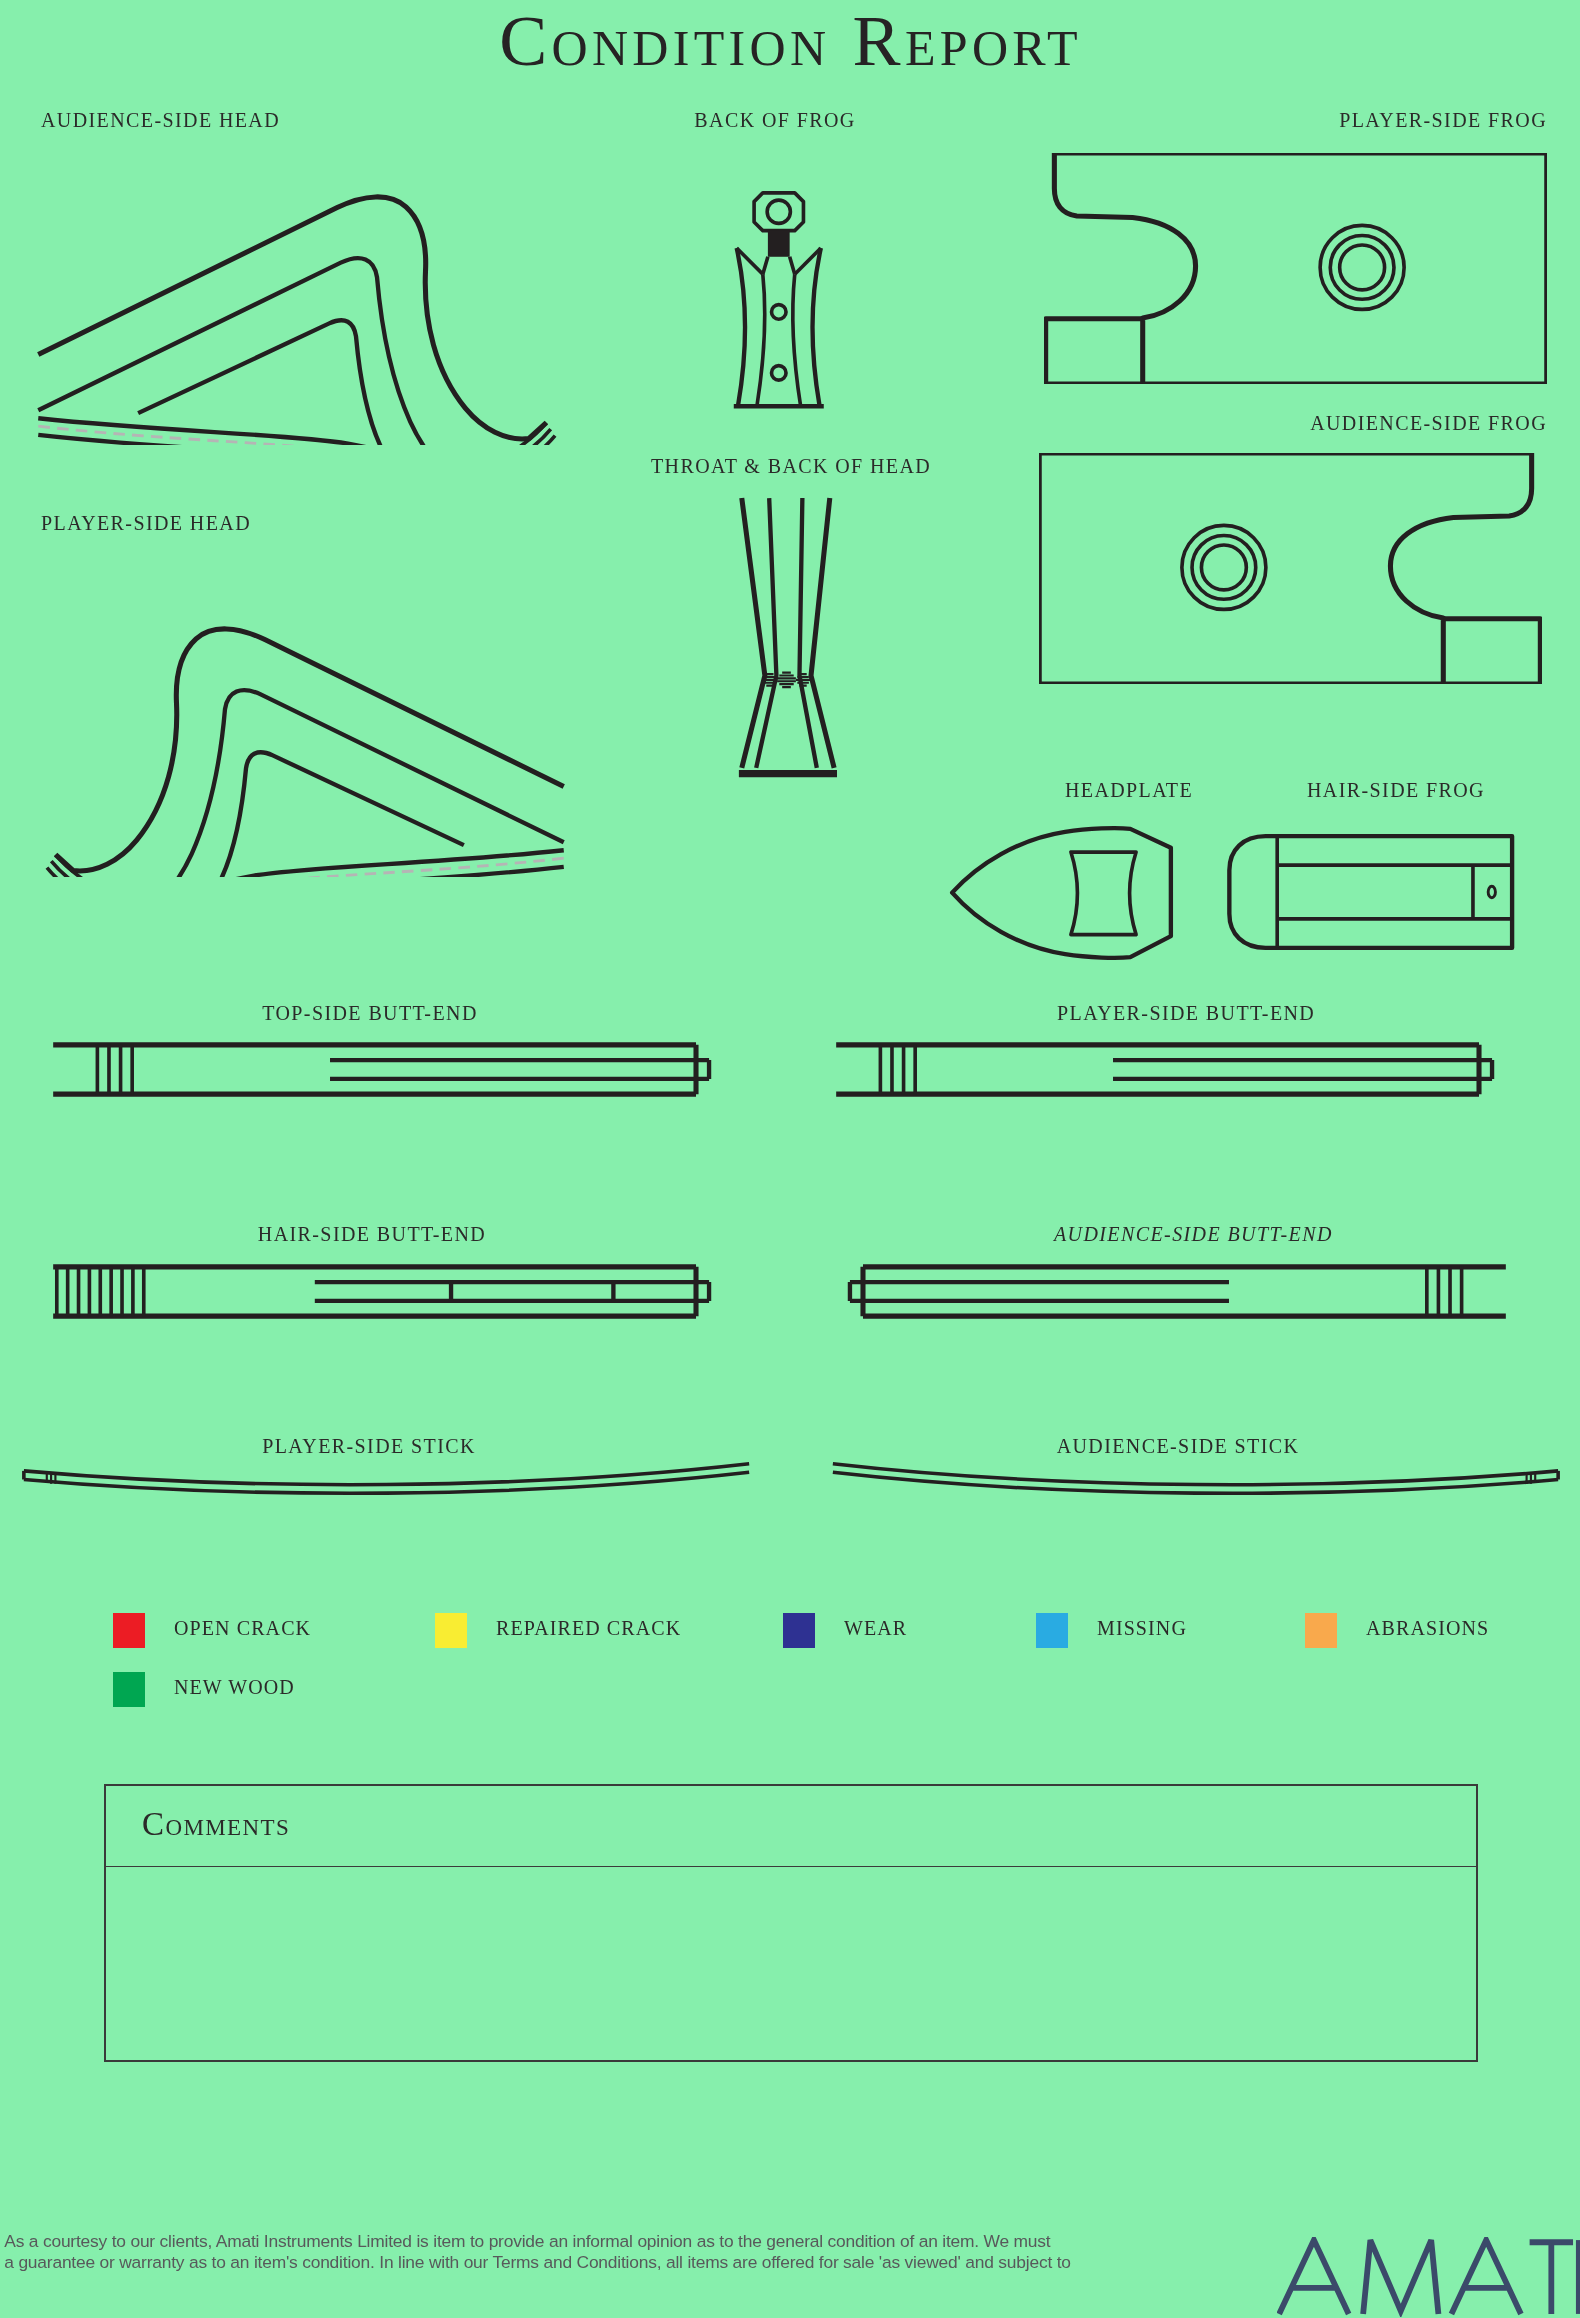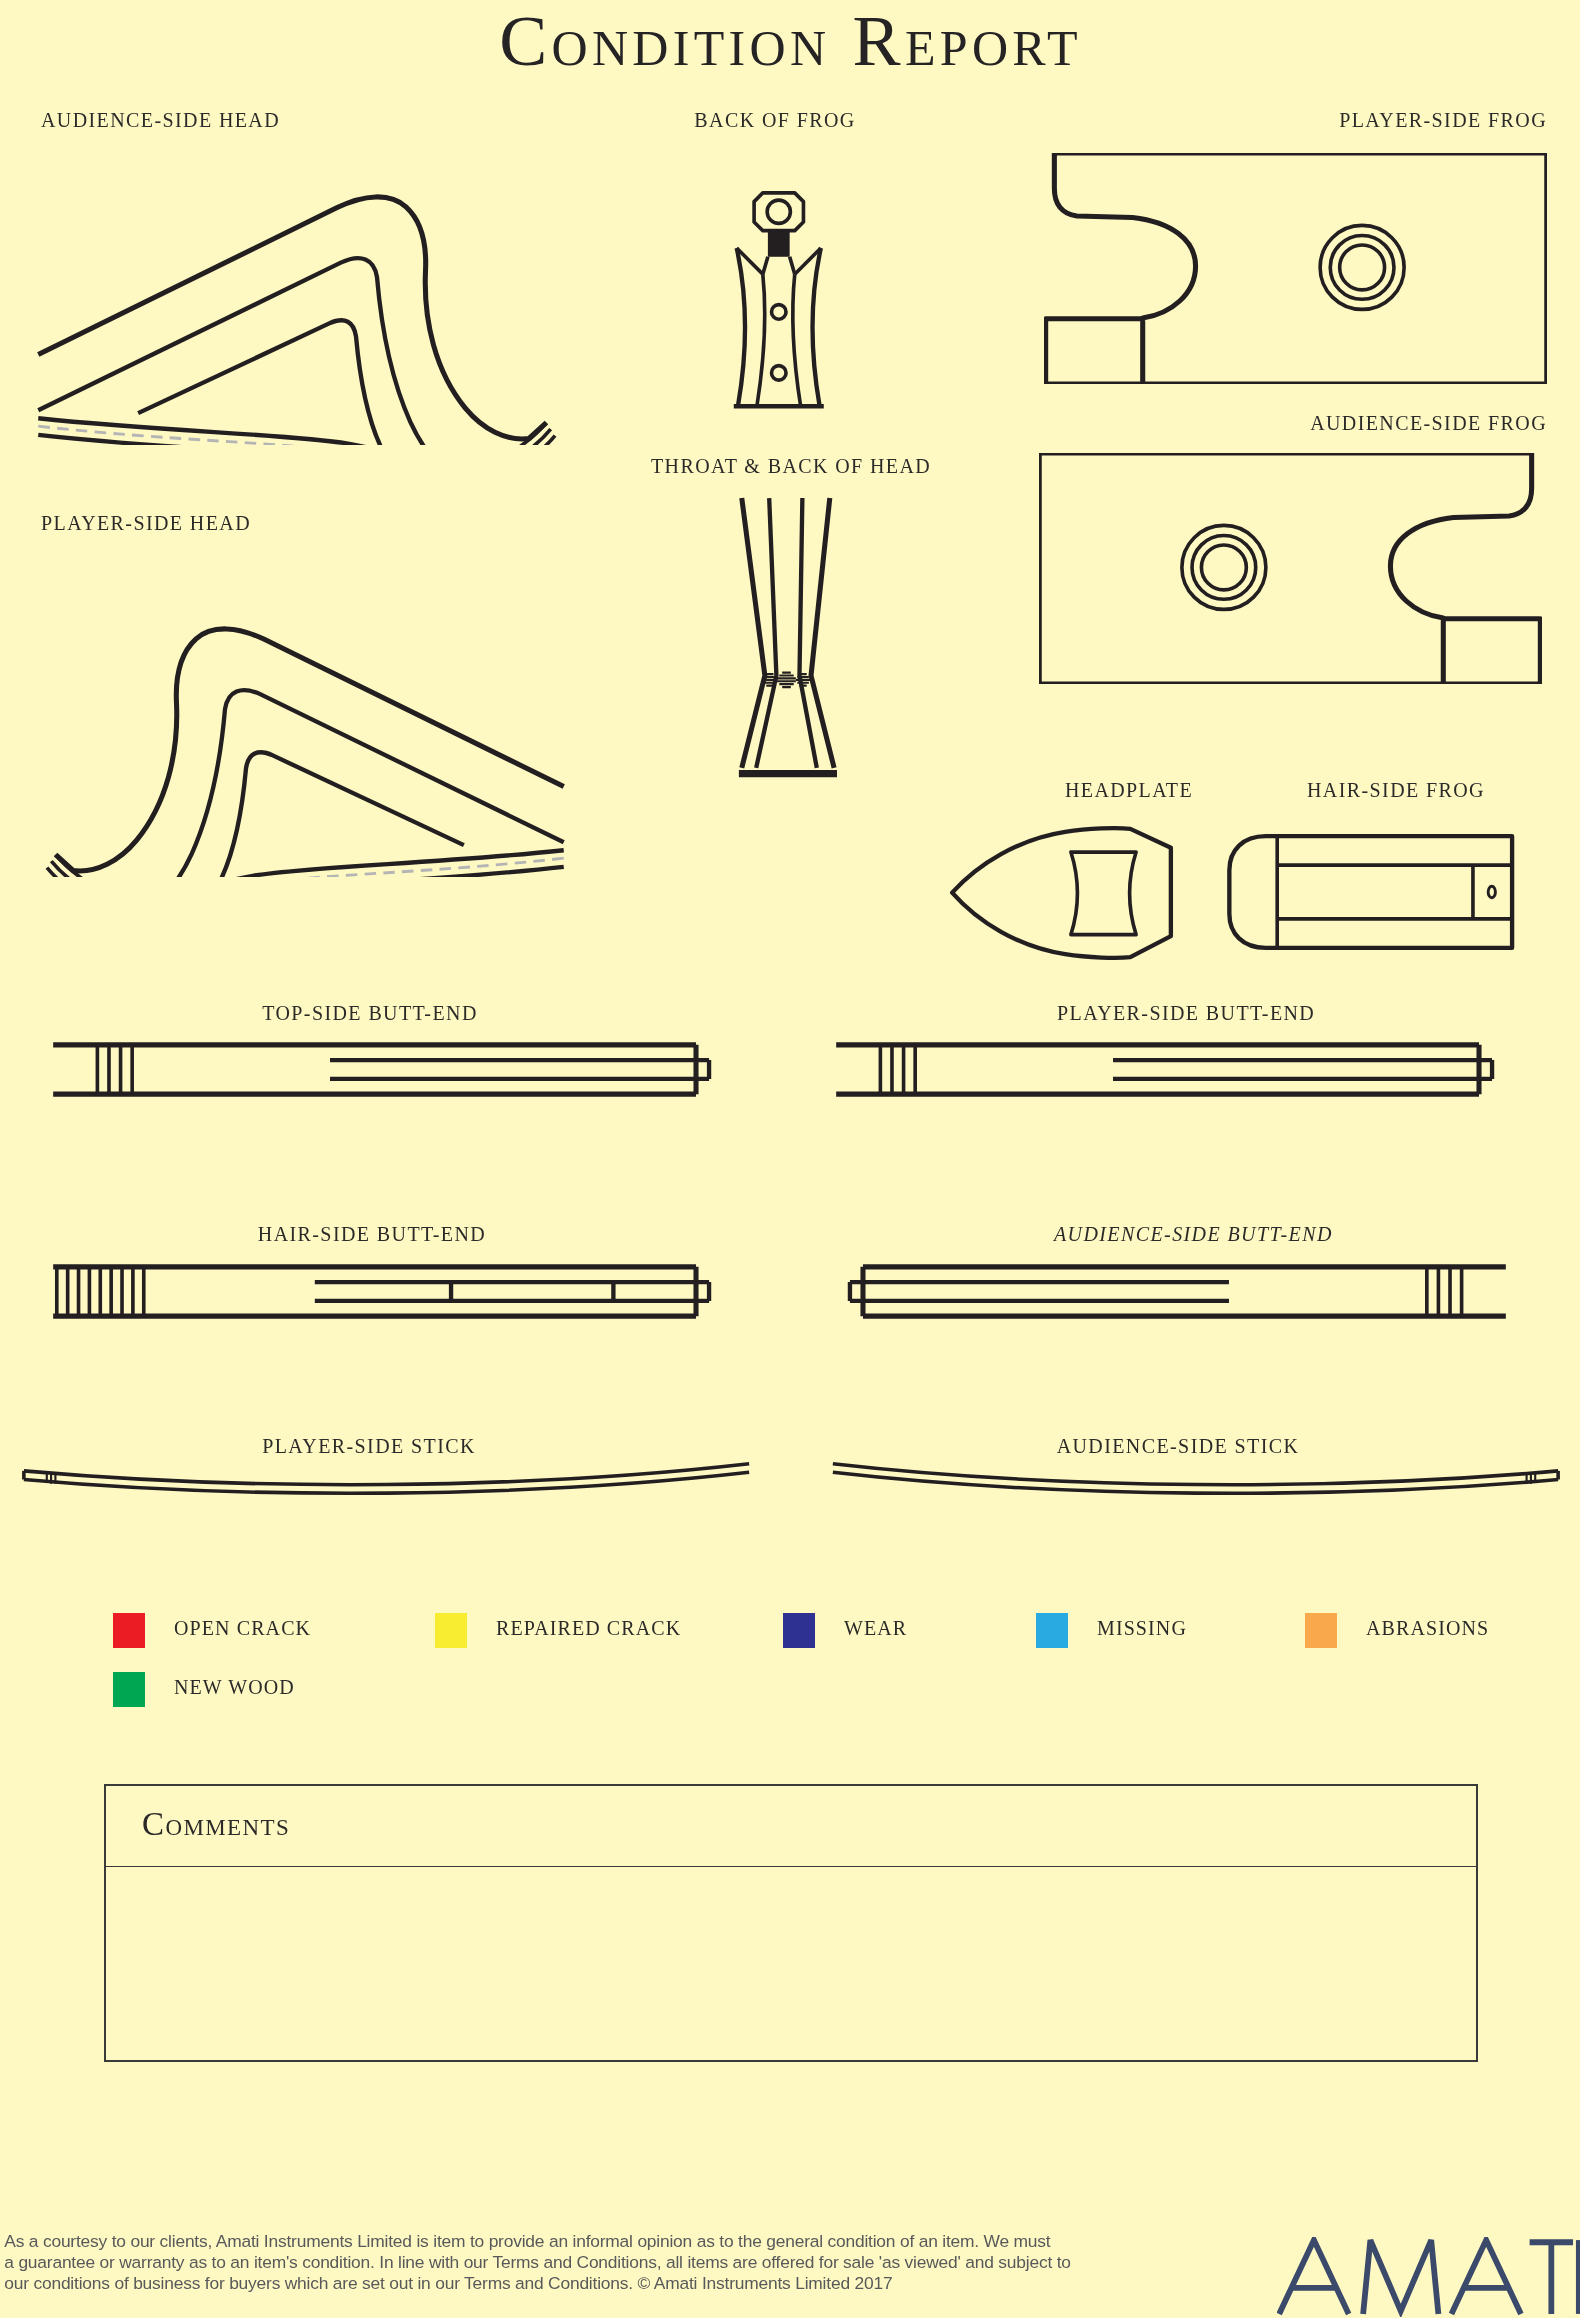--- a/index.html
+++ b/index.html
@@ -1,16 +1,16 @@
 <!DOCTYPE html>
 <html style="font-size:11.6px"><head>
 <meta charset="utf-8">
 <style>
   html,body{margin:0;padding:0;background:#888;}
-  #page{position:relative;width:1581px;height:2319px;background:#fef9c3;overflow:hidden;
+  #page{position:relative;width:1581px;height:2319px;background:#86efac;overflow:hidden;
         font-family:"Liberation Serif",serif;color:#262324;}
   .lbl{position:absolute;font-family:"Liberation Serif",serif;font-size:20px;
        letter-spacing:1.4px;color:#2b2a29;white-space:nowrap;}
   .lbl.c{text-align:center;}
   .lbl.r{text-align:right;}
   .draw{position:absolute;}
   #title{position:absolute;top:0;left:0;width:100%;text-align:center;
          font-variant:small-caps;font-size:72px;letter-spacing:4.3px;color:#262324;}
   .sq{position:absolute;width:32px;height:35px;}
   .leglab{position:absolute;font-size:20px;letter-spacing:1.1px;color:#2b2a29;white-space:nowrap;}
@@ -183,21 +183,20 @@
   <div id="comments-box">
     <div id="comments-head">
       <div id="comments-title">Comments</div>
     </div>
     <div id="comments-body"></div>
   </div>
 
   <div id="footer-text">
     <div>As a courtesy to our clients, Amati Instruments Limited is item to provide an informal opinion as to the general condition of an item. We must</div>
     <div>a guarantee or warranty as to an item's condition. In line with our Terms and Conditions, all items are offered for sale 'as viewed' and subject to</div>
-    <div>our conditions of business for buyers which are set out in our Terms and Conditions. © Amati Instruments Limited 2017</div>
   </div>
 
   <svg class="draw" style="left:1277px;top:2237px;" width="304" height="80" viewBox="0 0 420 110" fill="none" stroke="#3B4A6A" stroke-width="8">
     <title>AMATI</title>
     <path d="M 3 106 L 51 4 L 99 106 M 21 70 L 81 70"></path>
     <path d="M 119 106 L 129 4 L 171 102 L 213 4 L 223 106"></path>
     <path d="M 241 106 L 289 4 L 337 106 M 259 70 L 319 70"></path>
     <path d="M 349 7 L 409 7 M 379 7 L 379 106"></path>
     <path d="M 417 4 L 417 106"></path>
   </svg>

